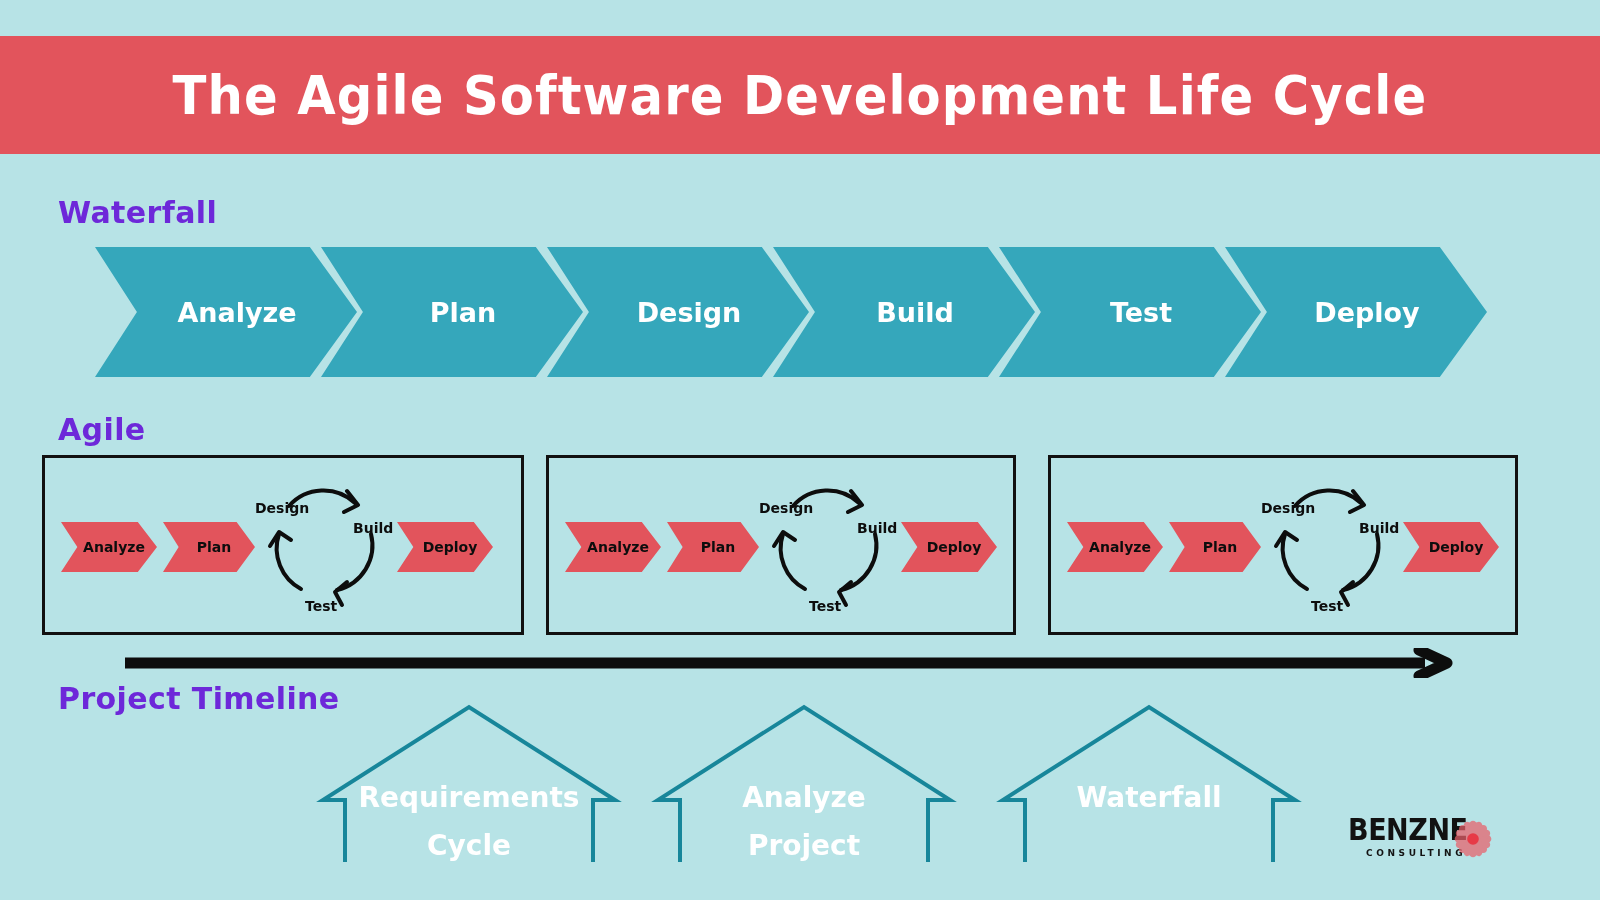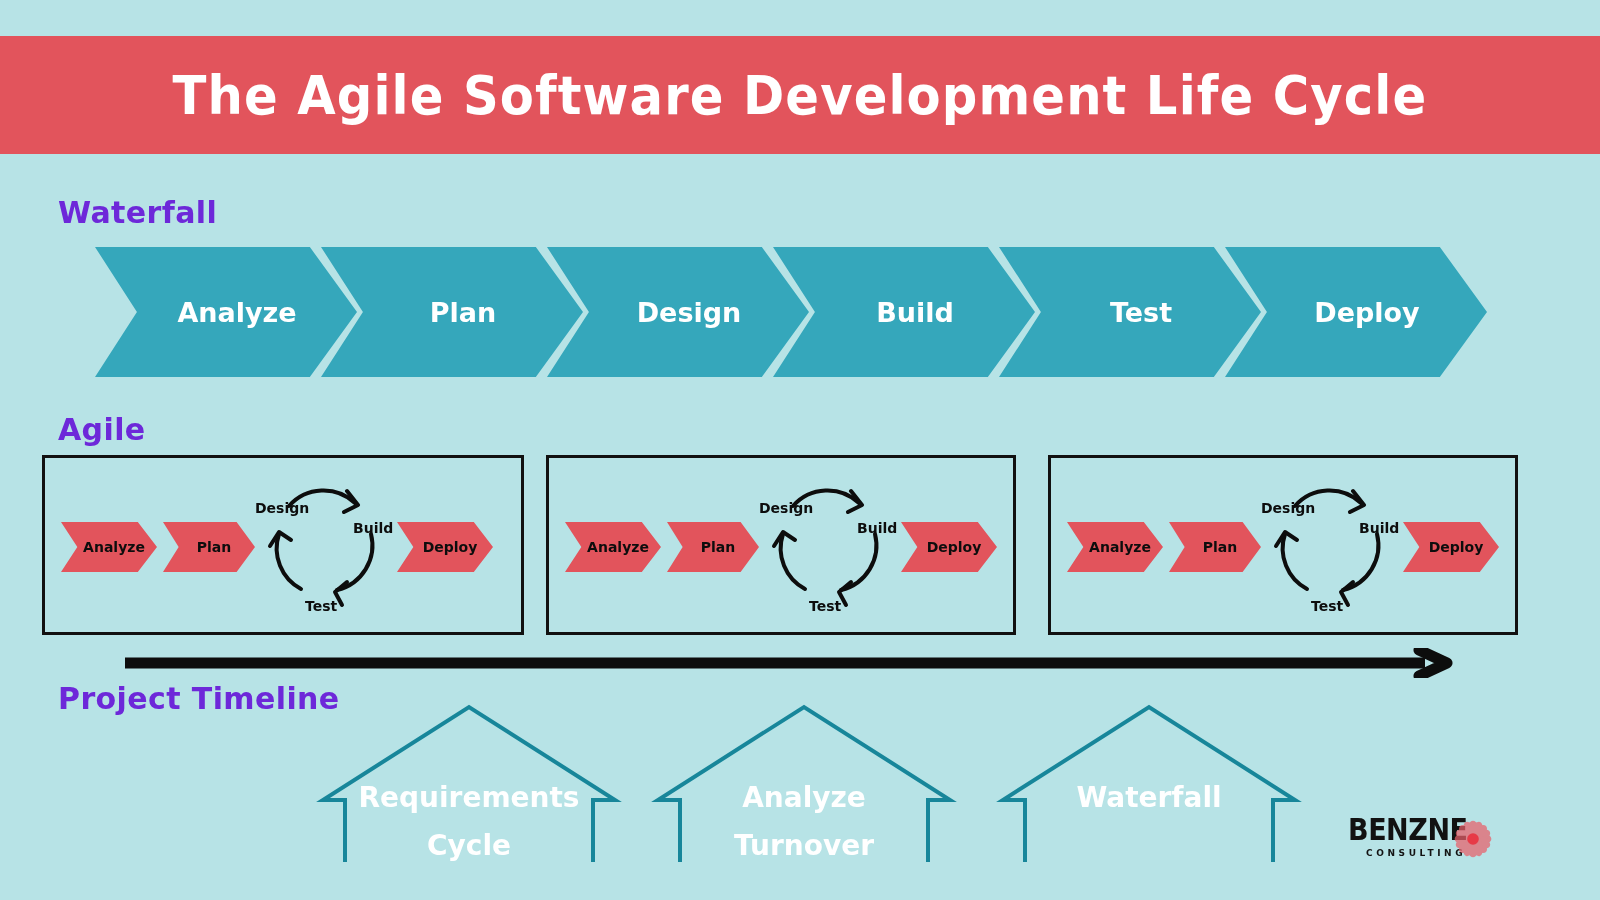--- a/index.html
+++ b/index.html
@@ -355,21 +355,21 @@
       <div>Cycle</div>
     </div>
   </div>
 
   <div class="up-arrow" id="arrow-1">
     <svg width="312" height="160" viewBox="0 0 312 160">
       <polyline points="32,160 32,98 10,98 156,5 302,98 280,98 280,160" fill="none" stroke="#17869a" stroke-width="4" stroke-linejoin="miter"></polyline>
     </svg>
     <div class="up-arrow-text">
       <div>Analyze</div>
-      <div>Turnover</div>
+      <div>Project</div>
     </div>
   </div>
 
   <div class="up-arrow" id="arrow-2">
     <svg width="312" height="160" viewBox="0 0 312 160">
       <polyline points="32,160 32,98 10,98 156,5 302,98 280,98 280,160" fill="none" stroke="#17869a" stroke-width="4" stroke-linejoin="miter"></polyline>
     </svg>
     <div class="up-arrow-text">
       <div>Waterfall</div>
     </div>

